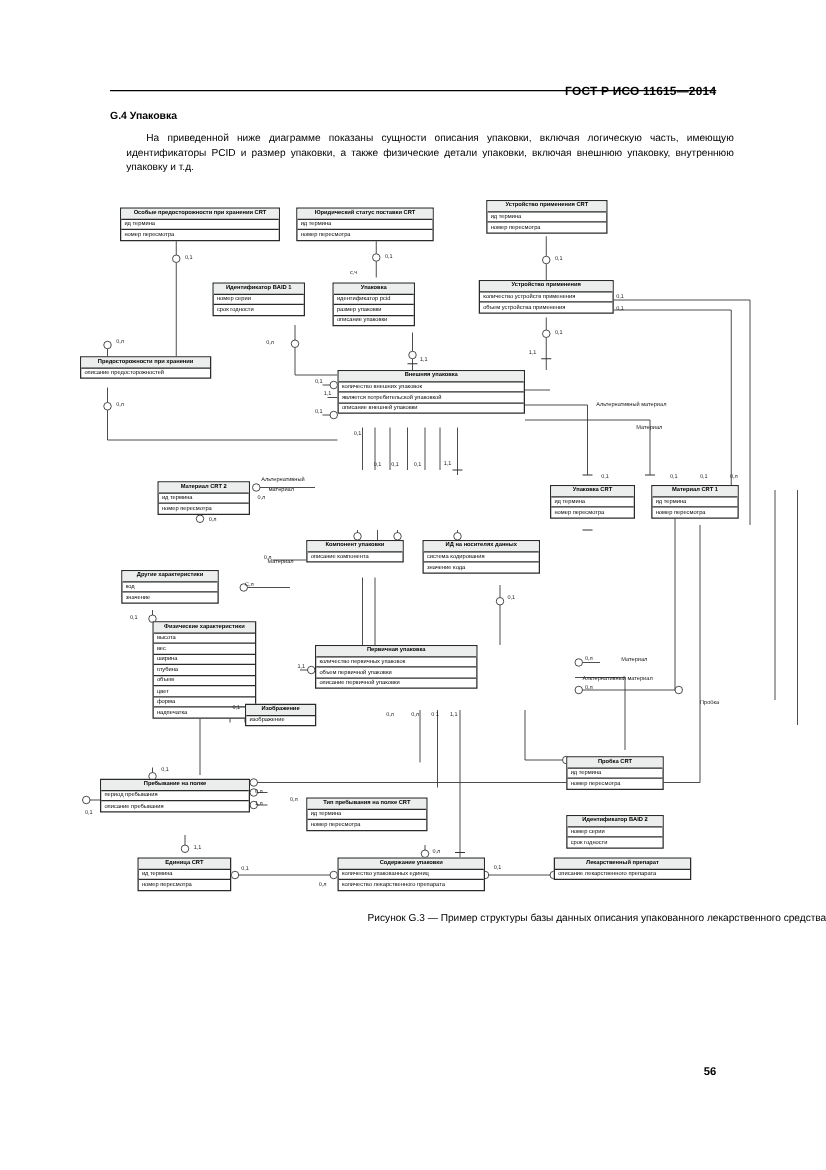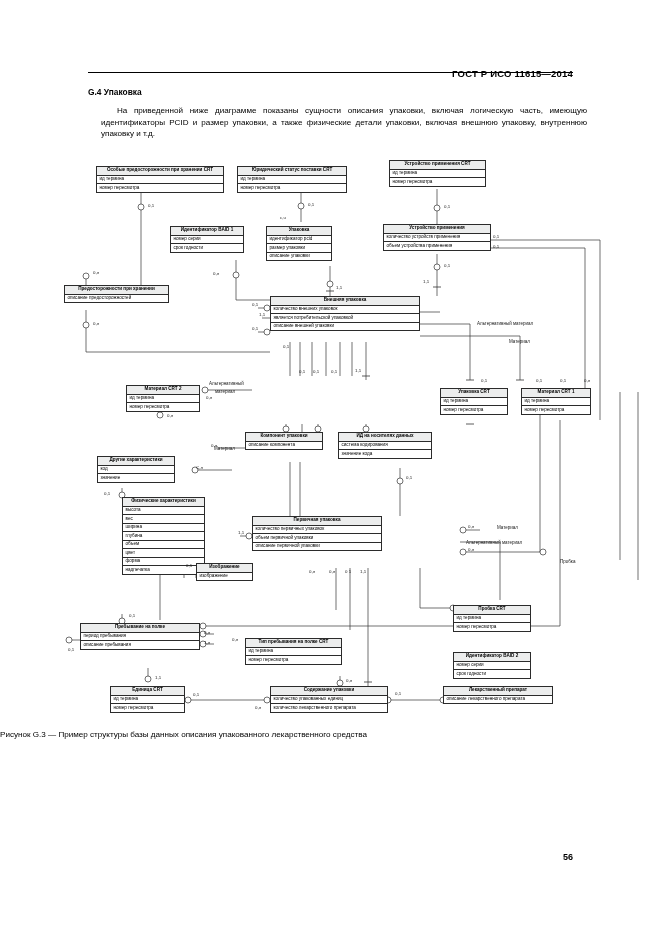--- a/index.html
+++ b/index.html
@@ -21,21 +21,21 @@
     position:absolute;left:88px;top:87px;
     font-size:8.4px;font-weight:bold;
   }
   .para{
     position:absolute;left:88px;top:105px;width:486px;
     font-size:8.1px;line-height:11.6px;text-align:justify;margin-left:13px;
   }
   .para .indent{display:inline-block;width:16px;}
   .figcap{
     position:absolute;left:0;top:730px;width:661px;
-    text-align:left;font-size:8.1px;
+    text-align:right;font-size:8.1px;
   }
   .pageno{
     position:absolute;right:88px;top:852px;
     font-size:9px;font-weight:bold;
   }
 
   
   #diagram{position:absolute;left:0;top:0;width:661px;height:936px;}
   #diagram svg{position:absolute;left:0;top:0;}
 

